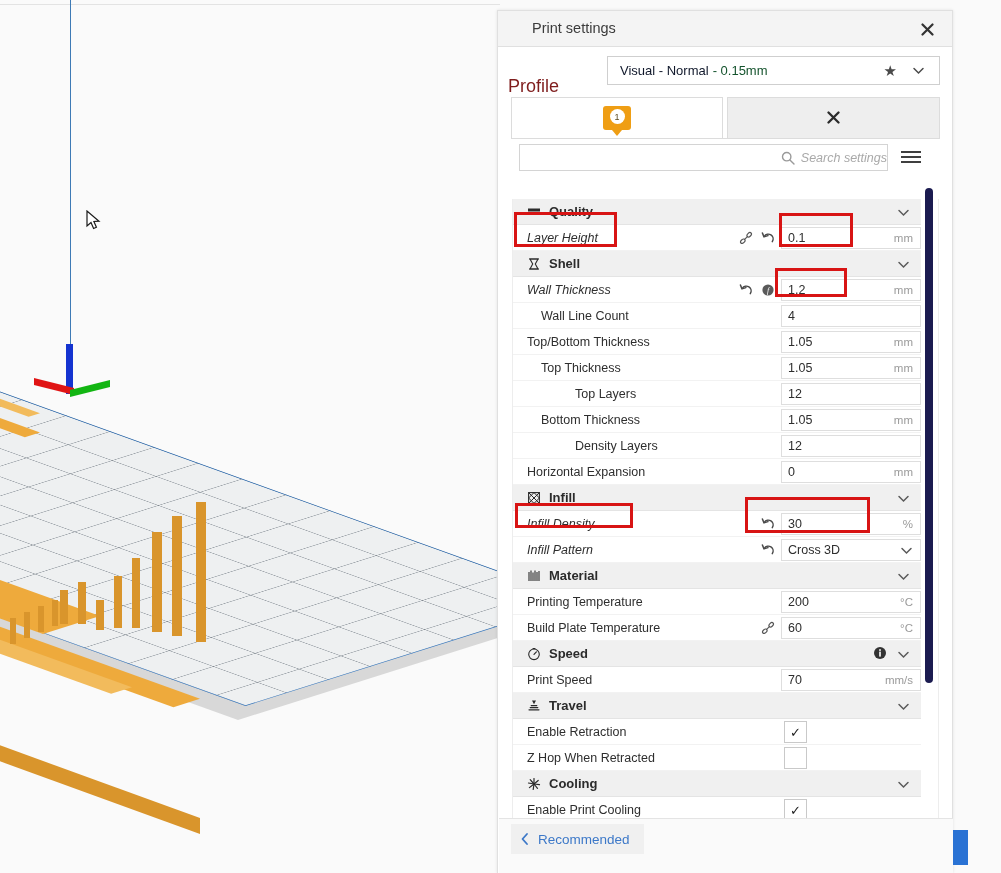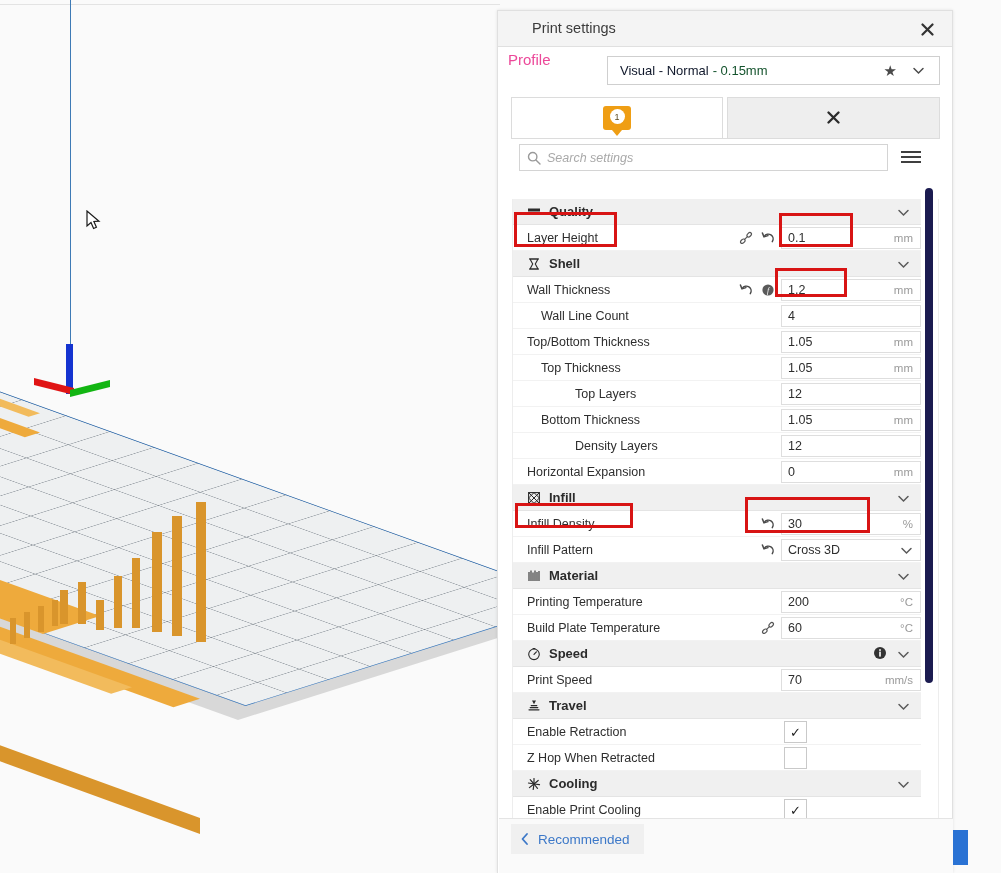--- a/index.html
+++ b/index.html
@@ -95,22 +95,22 @@
     position: absolute; right: 14px; top: 7px;
     width: 22px; height: 22px;
     display: flex; align-items: center; justify-content: center;
     color: #333; font-size: 17px; cursor: pointer;
   }
 
   #profile-row {
     position: relative; height: 50px; background: #fff;
   }
   #profile-label {
-    position: absolute; left: 10px; top: 4px;
-    font-size: 15px; color: #ec4899;
+    position: absolute; left: 10px; top: 29px;
+    font-size: 18px; color: #7f1d1d;
   }
   #profile-select {
     position: absolute; left: 109px; top: 9px;
     width: 333px; height: 29px;
     border: 1px solid #cfcfcf; background: #fff;
     display: flex; align-items: center;
   }
   #profile-name { margin-left: 12px; font-size: 13px; color: #0f172a; }
   #profile-sub   { margin-left: 4px;  font-size: 13px; color: #14532d; }
   #profile-star  { position: absolute; right: 42px; top: 5px; font-size: 15px; color: #4a4a4a; }
@@ -144,21 +144,21 @@
     background: #ffffff; margin-top: 3px;
     display: flex; align-items: center; justify-content: center;
     font-size: 9px; color: #5a4a20;
   }
 
   
   #search-row { position: relative; height: 40px; margin: 0 13px; }
   #search-box {
     position: absolute; left: 8px; top: 5px; width: 369px; height: 27px;
     border: 1px solid #d4d4d4; background: #fff;
-    display: flex; align-items: center;
+    display: flex; align-items: center; justify-content: flex-end;
   }
   #search-placeholder {
     margin-left: 6px; font-size: 12.5px; color: #a9a9a9; font-style: italic;
   }
   #menu-btn {
     position: absolute; left: 390px; top: 6px; width: 24px; height: 24px;
     display: flex; flex-direction: column; justify-content: center; gap: 3px;
     cursor: pointer;
   }
   #menu-btn span { display:block; height: 2px; background: #3f3f3f; width: 20px; }
@@ -180,21 +180,21 @@
   .sec-title { font-size: 13px; font-weight: bold; color: #2b2b2b; }
   .sec-caret { position: absolute; right: 10px; top: 6px; }
   .sec-info  { position: absolute; right: 34px; top: 5px; }
 
   .row {
     position: relative; height: 26px; background: #fff;
     border-bottom: 1px solid #f2f2f2;
     display: flex; align-items: center;
   }
   .row-label { font-size: 12.5px; color: #2e2e2e; }
-  .row-label.ital { }
+  .row-label.ital { font-style: italic; }
   .ind0 { margin-left: 14px; }
   .ind1 { margin-left: 28px; }
   .ind2 { margin-left: 62px; }
   .icons { position: absolute; right: 146px; display: flex; align-items: center; gap: 8px; }
   .value-box {
     position: absolute; right: 0; top: 2px; width: 140px; height: 22px;
     border: 1px solid #dedede; background: #fff;
     display: flex; align-items: center;
   }
   .value-txt { margin-left: 6px; font-size: 12.5px; color: #2e2e2e; }

